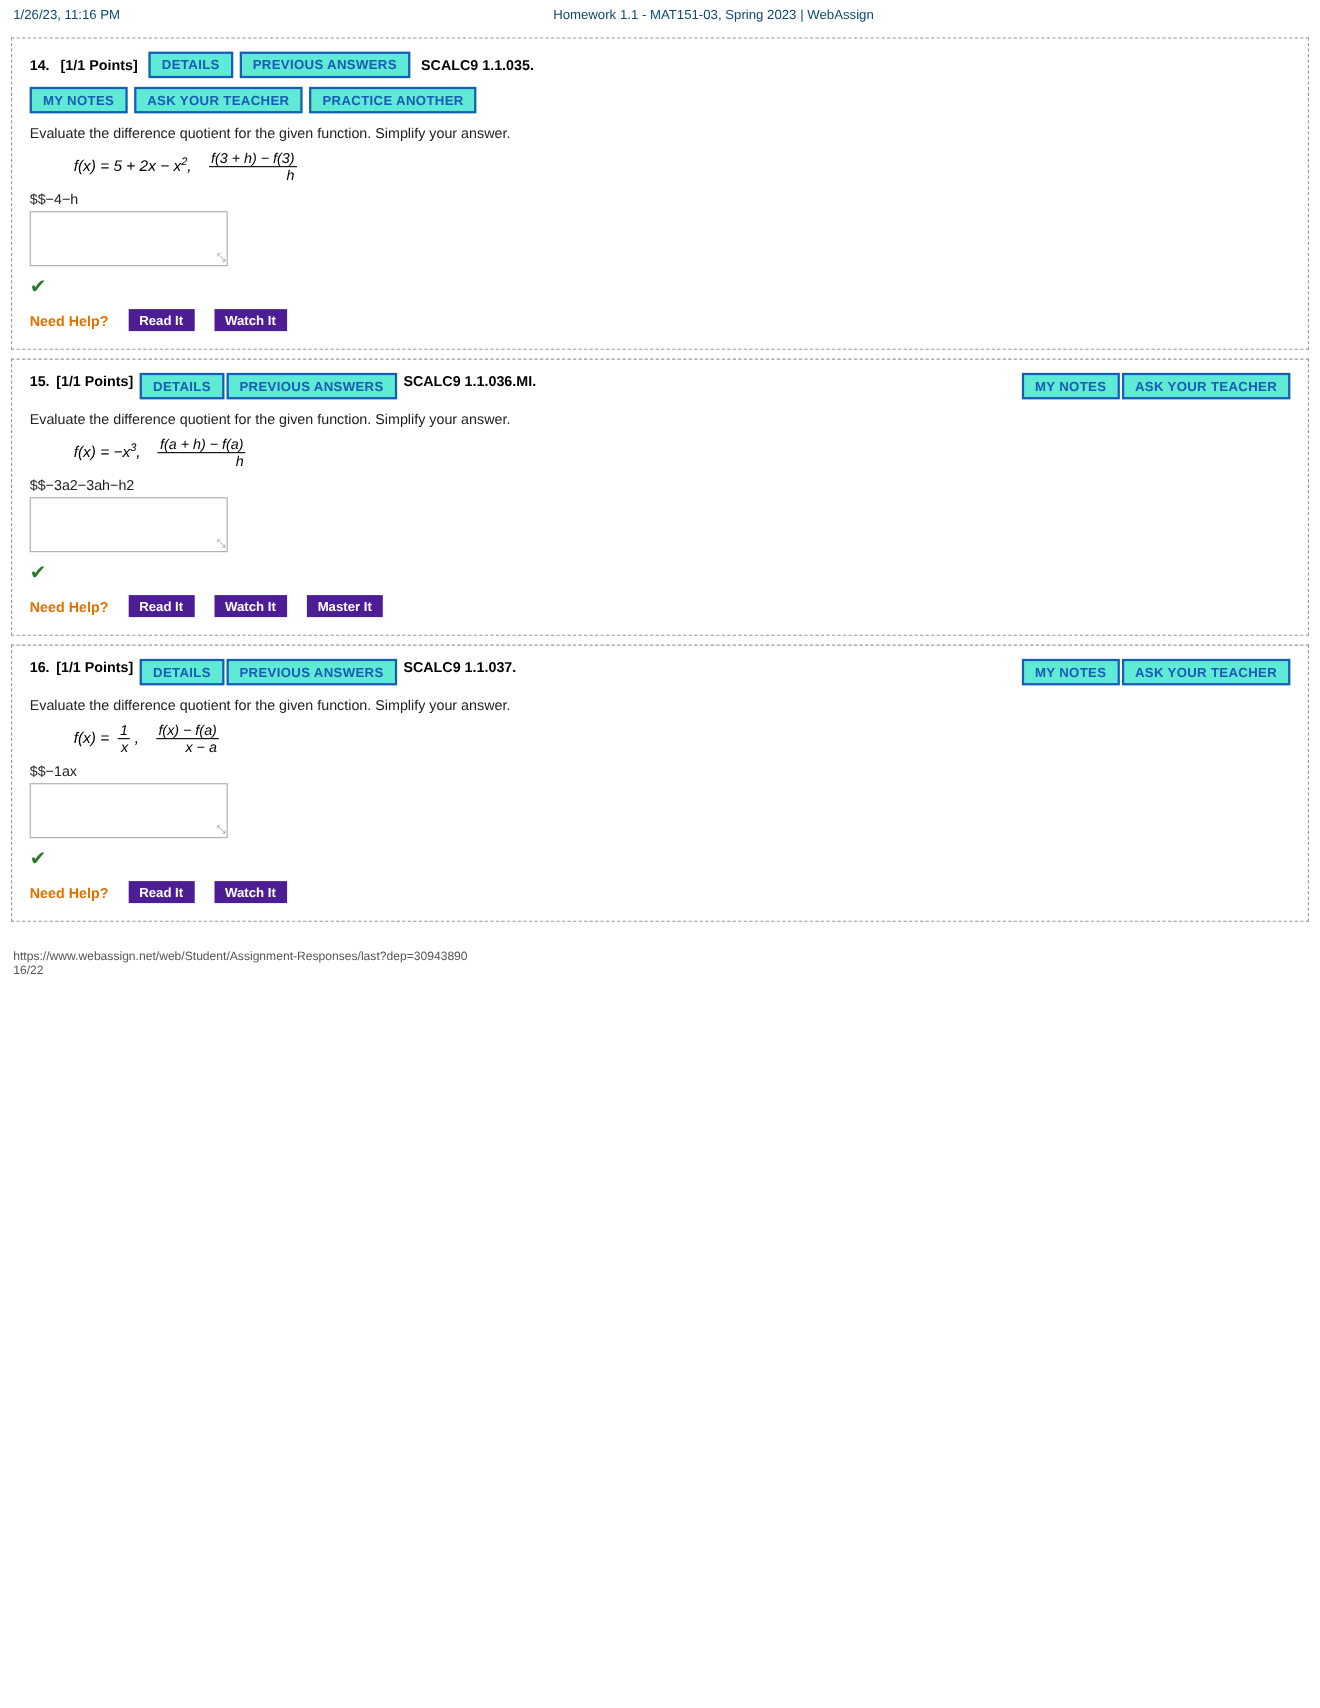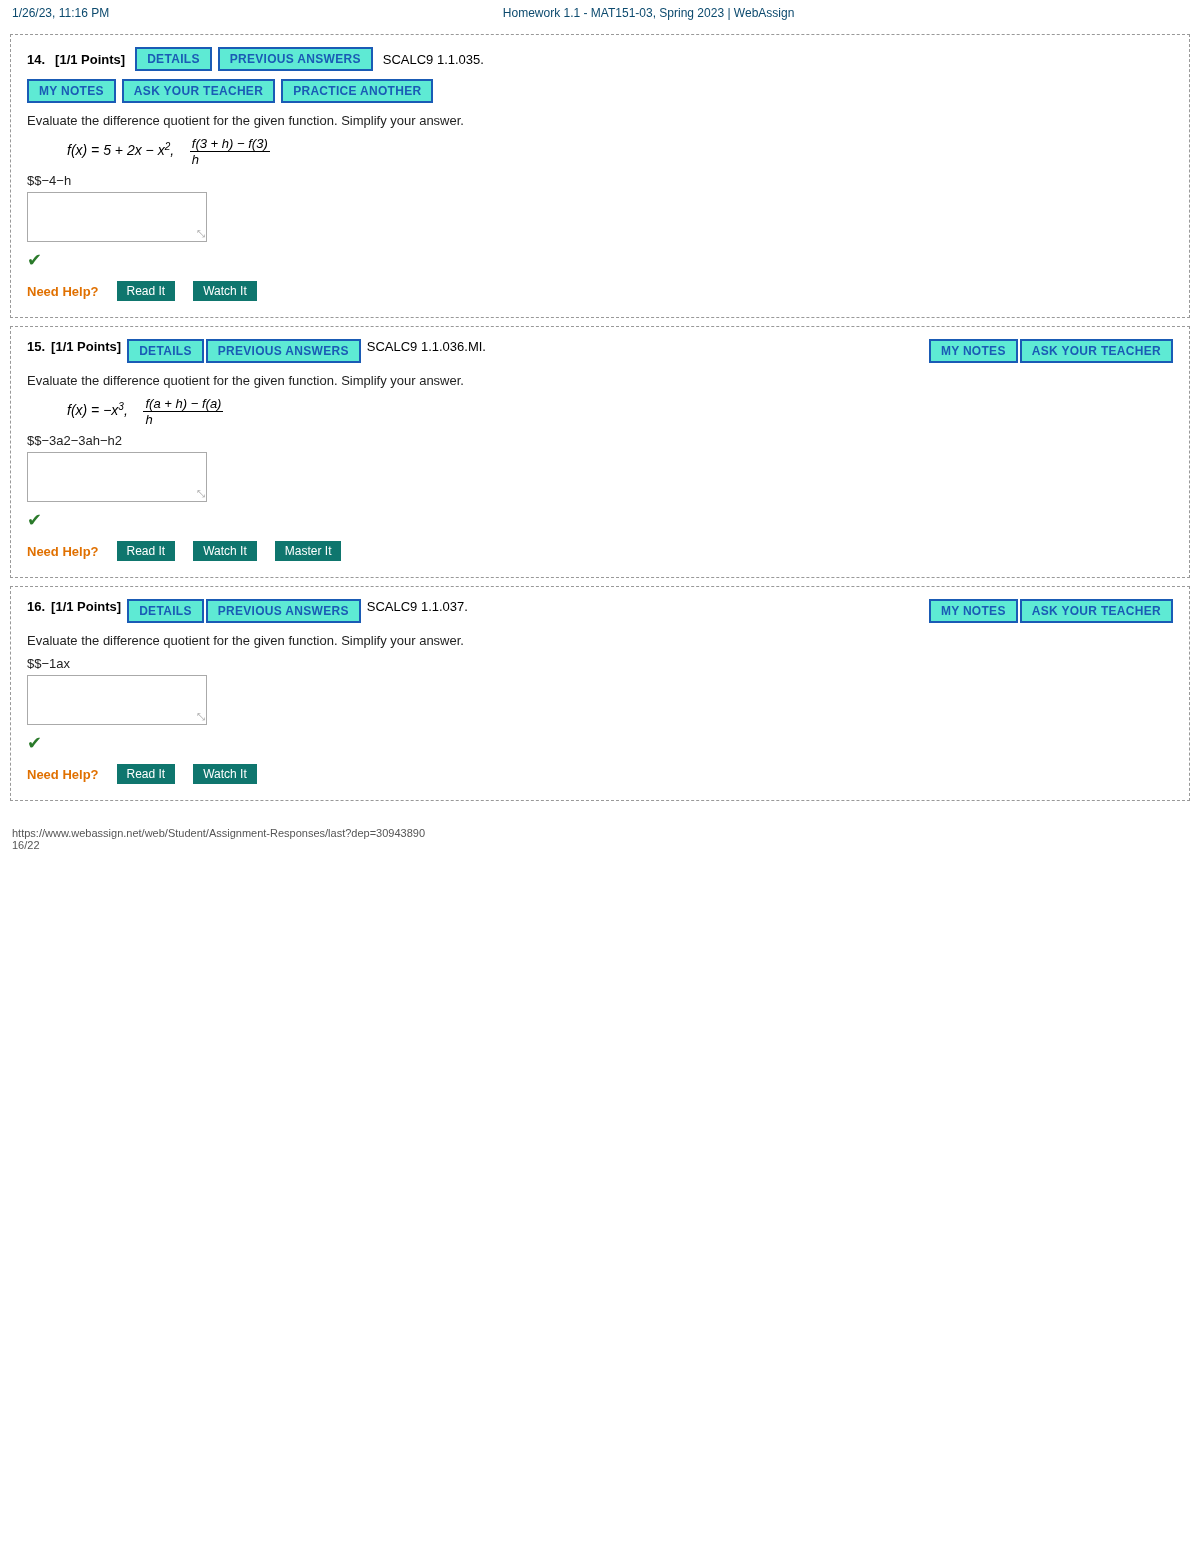--- a/index.html
+++ b/index.html
@@ -55,40 +55,40 @@
       background: #5eead4;
       padding: 3px 10px;
       font-size: 12px;
       font-weight: bold;
       cursor: pointer;
       text-transform: uppercase;
       letter-spacing: 0.3px;
     }
     .scalc-label {
       font-size: 13px;
-      font-weight: normal;
+      font-weight: bold;
       color: #000;
       margin-left: 4px;
     }
     .problem-instructions {
       font-size: 13px;
       margin-bottom: 8px;
       color: #222;
     }
     .math-formula {
       font-style: italic;
       font-size: 14px;
       margin: 8px 0 6px 40px;
       color: #000;
     }
     .math-formula sup { font-size: 10px; vertical-align: super; }
     .fraction {
       display: inline-block;
       vertical-align: middle;
-      text-align: left;
+      text-align: right;
       margin: 0 4px;
     }
     .fraction .num { display: block; border-bottom: 1px solid #000; padding: 0 2px; font-size: 13px; }
     .fraction .den { display: block; padding: 0 2px; font-size: 13px; }
     .answer-label {
       font-size: 13px;
       margin: 4px 0 4px 0;
       color: #222;
     }
     .answer-box-container {
@@ -121,26 +121,26 @@
       align-items: center;
       gap: 18px;
       margin-top: 10px;
     }
     .need-help-label {
       color: #e07000;
       font-weight: bold;
       font-size: 13px;
     }
     .btn-help {
-      background: #0f766e;
+      background: #4c1d95;
       color: #fff;
       border: none;
       padding: 3px 10px;
       font-size: 12px;
-      font-weight: normal;
+      font-weight: bold;
       cursor: pointer;
       text-transform: capitalize;
     }
     .toolbar-combined {
       display: flex;
       align-items: flex-start;
       flex-wrap: wrap;
       gap: 2px;
       margin-bottom: 10px;
     }
@@ -245,20 +245,31 @@
     <button class="btn-outline">DETAILS</button>
     <button class="btn-outline">PREVIOUS ANSWERS</button>
     <span class="scalc-label">SCALC9 1.1.037.</span>
     <div class="spacer"></div>
     <button class="btn-outline">MY NOTES</button>
     <button class="btn-outline">ASK YOUR TEACHER</button>
   </div>
 
   <div class="problem-instructions">Evaluate the difference quotient for the given function. Simplify your answer.</div>
 
+  <div class="math-formula">
+    <em>f</em>(<em>x</em>) =
+    <span class="fraction" style="vertical-align:middle;">
+      <span class="num">1</span>
+      <span class="den"><em>x</em></span>
+    </span>,&nbsp;&nbsp;
+    <span class="fraction">
+      <span class="num"><em>f</em>(<em>x</em>) − <em>f</em>(<em>a</em>)</span>
+      <span class="den"><em>x</em> − <em>a</em></span>
+    </span>
+  </div>
 
   <div class="answer-label">
     <span>$$</span><span>−1ax</span>
   </div>
   <div class="answer-box-container">
     <textarea class="answer-box" style=""></textarea>
     <span class="resize-icon">⤡</span>
   </div>
   <div class="checkmark">✔</div>
 

